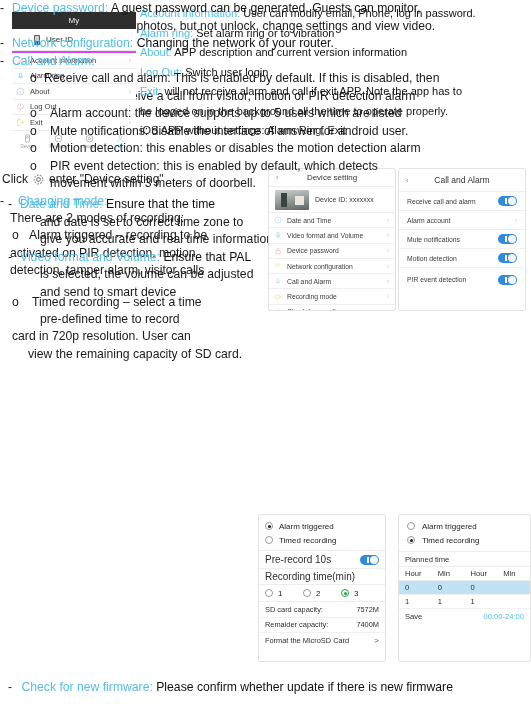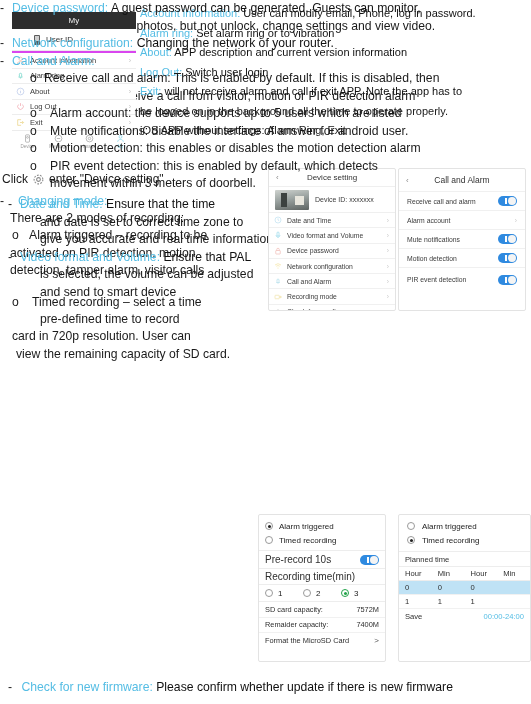--- a/index.html
+++ b/index.html
@@ -491,21 +491,21 @@
     </div>
     <div style="padding-left:10px">activated on PIR detection, motion</div>
     <div style="padding-left:10px">detection, tamper alarm, visitor calls</div>
     <div style="height:14px"></div>
     <div style="padding-left:12px;position:relative">
       <span style="position:absolute;left:12px">o</span>
       <span style="padding-left:20px">Timed recording – select a time</span>
     </div>
     <div style="padding-left:40px">pre-defined time to record</div>
     <div style="padding-left:12px">card in 720p resolution. User can</div>
-    <div style="padding-left:16px">view the remaining capacity of SD card.</div>
+    <div style="padding-left:28px">view the remaining capacity of SD card.</div>
   </div>
 
   <div class="panel" id="rec-left">
     <div class="radios">
       <div class="radioline">
         <span class="radio on"></span>
         <span>Alarm triggered</span>
       </div>
       <div class="radioline">
         <span class="radio"></span>

